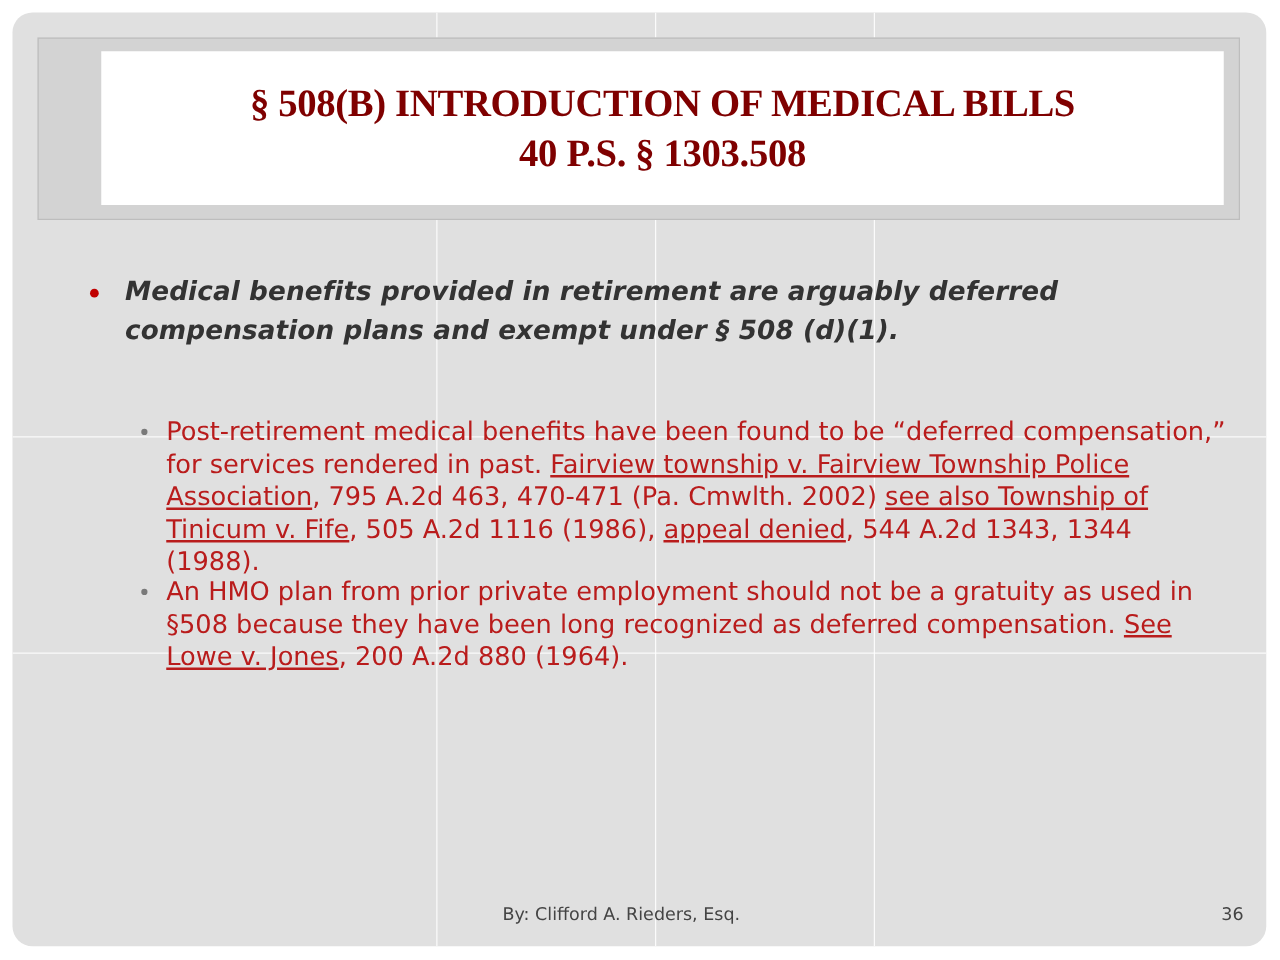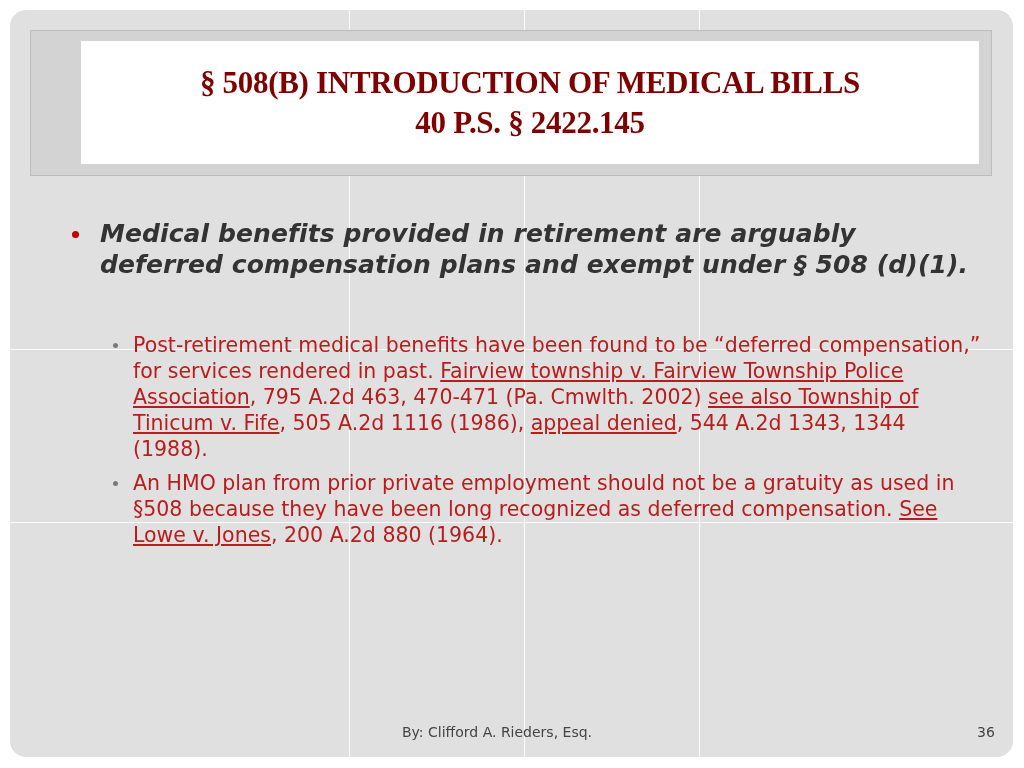--- a/index.html
+++ b/index.html
@@ -51,21 +51,21 @@
   }
   .content {
     position: absolute;
     left: 0; top: 0; right: 0; bottom: 0;
     font-family: "DejaVu Sans", "Liberation Sans", sans-serif;
     color: #333333;
   }
   .l1 {
     position: absolute;
     left: 90px; top: 208px; width: 880px;
-    font-size: 25px;
+    font-size: 21px;
     line-height: 31px;
     font-style: italic;
     font-weight: bold;
     color: #333333;
     letter-spacing: 0.1px;
   }
   .l1 .dot {
     position: absolute;
     left: -28px; top: 13px;
     width: 7px; height: 7px; border-radius: 50%;
@@ -114,36 +114,36 @@
 
   <div class="grid-v" style="left:339px"></div>
   <div class="grid-v" style="left:514px"></div>
   <div class="grid-v" style="left:689px"></div>
   <div class="grid-h" style="top:339px"></div>
   <div class="grid-h" style="top:512px"></div>
 
   <div class="title-frame">
     <div class="title-inner">
       <div class="title-line">§ 508(B) INTRODUCTION OF MEDICAL BILLS</div>
-      <div class="title-line">40 P.S. § 2422.145</div>
+      <div class="title-line">40 P.S. § 1303.508</div>
     </div>
   </div>
 
   <div class="content">
     <div class="l1">
       <span class="dot"></span>
       <span>Medical benefits provided in retirement are arguably deferred compensation plans and exempt under § 508 (d)(1).</span>
     </div>
 
     <div class="l2" style="top:322px">
       <span class="dot"></span>
       <span>Post-retirement medical benefits have been found to be “deferred compensation,”  for services rendered in past.  </span><span class="u">Fairview township v. Fairview Township Police Association</span><span>, 795 A.2d 463, 470-471 (Pa. Cmwlth. 2002) </span><span class="u">see also Township of Tinicum v. Fife</span><span>, 505 A.2d 1116 (1986), </span><span class="u">appeal denied</span><span>, 544 A.2d 1343, 1344 (1988).</span>
     </div>
 
-    <div class="l2" style="top:460px">
+    <div class="l2" style="top:450px">
       <span class="dot"></span>
       <span>An HMO plan from prior private employment should not be a gratuity as used in §508 because they have been long recognized as deferred compensation.  </span><span class="u">See Lowe v. Jones</span><span>, 200 A.2d 880 (1964).</span>
     </div>
 
   </div>
 
   <div class="footer-text">By:  Clifford A. Rieders, Esq.</div>
   <div class="page-num">36</div>
 </div>
 

